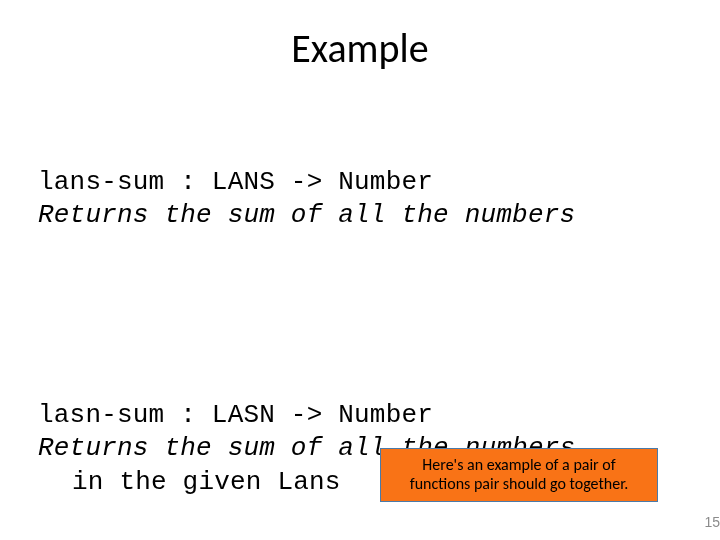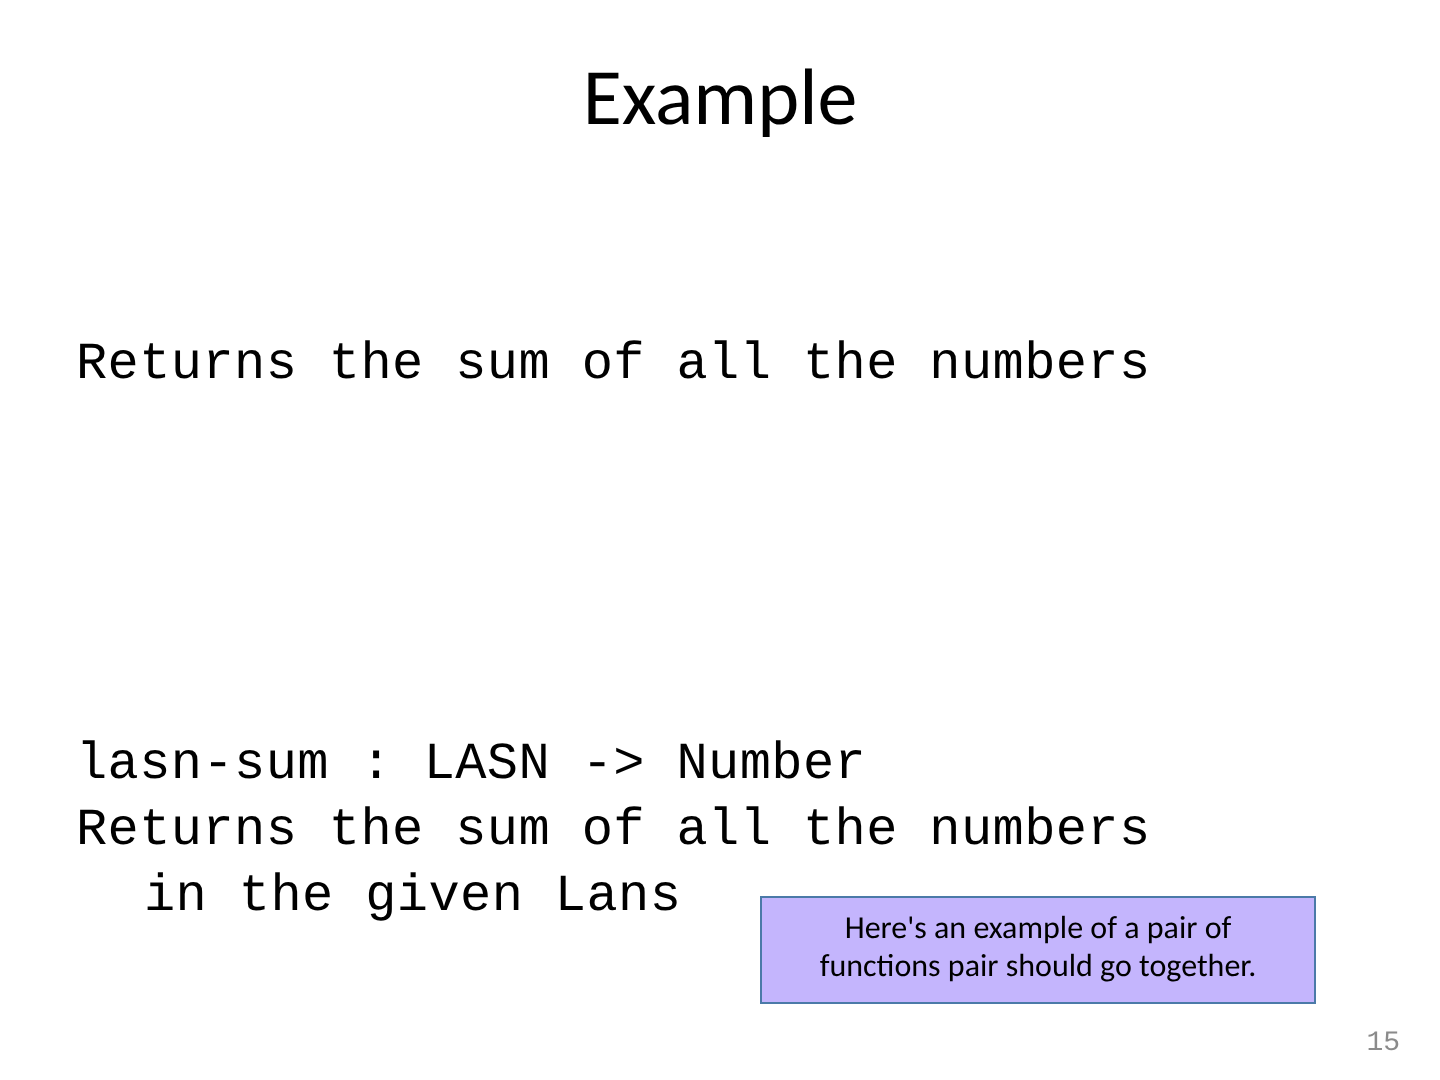--- a/index.html
+++ b/index.html
@@ -1,55 +1,55 @@
 <!DOCTYPE html>
 <html><head>
 <meta charset="utf-8">
 <style>
   * { margin: 0; padding: 0; box-sizing: border-box; }
   html, body { width: 720px; height: 540px; background: #fff; font-family: Calibri, Arial, sans-serif; color: #000; }
   .slide { position: relative; width: 720px; height: 540px; padding: 18px 38px 0 38px; }
   .title { font-size: 40px; font-weight: 400; text-align: center; margin-top: 6px; margin-bottom: 26px; }
   .code-block { font-family: Consolas, "Courier New", monospace; font-size: 26px; line-height: 1.28; white-space: pre-wrap; margin-bottom: 34px; letter-spacing: 0.2px; }
   .code-block .sig { display: block; }
-  .code-block .desc { display: block; padding-left: 0; }
+  .code-block .desc { display: block; padding-left: 0; font-style: italic; }
   .code-block .desc-cont { display: block; padding-left: 34px; }
   .callout {
     position: absolute;
     right: 62px;
     bottom: 38px;
     width: 278px;
     padding: 6px 10px 8px 10px;
-    background: #c4b5fd;
+    background: #f97316;
     border: 1.5px solid #4b7aa8;
     font-family: Calibri, Arial, sans-serif;
     font-size: 16px;
     line-height: 1.2;
     text-align: center;
     color: #000;
   }
   .page-num {
     position: absolute;
-    right: 20px;
+    right: 0;
     bottom: 10px;
     font-size: 14px;
     color: #8b8b8b;
-    font-family: Liberation Mono, monospace;
+    font-family: Liberation Sans, sans-serif;
     text-align: center;
   }
 </style>
 </head>
 <body>
 
 <div class="slide">
 
   <h1 class="title">Example</h1>
 
   <div class="code-block">
-    <span class="desc">Returns the sum of all the numbers</span>
+    <span class="sig">lans-sum : LANS -&gt; Number</span><span class="desc">Returns the sum of all the numbers</span>
   </div>
 
   <div class="code-block">
     <span class="sig">lasn-sum : LASN -&gt; Number</span><span class="desc">Returns the sum of all the numbers</span><span class="desc-cont">in the given Lans</span>
   </div>
 
   <div class="callout">
     <div>Here's an example of a pair of</div>
     <div>functions pair should go together.</div>
   </div>

